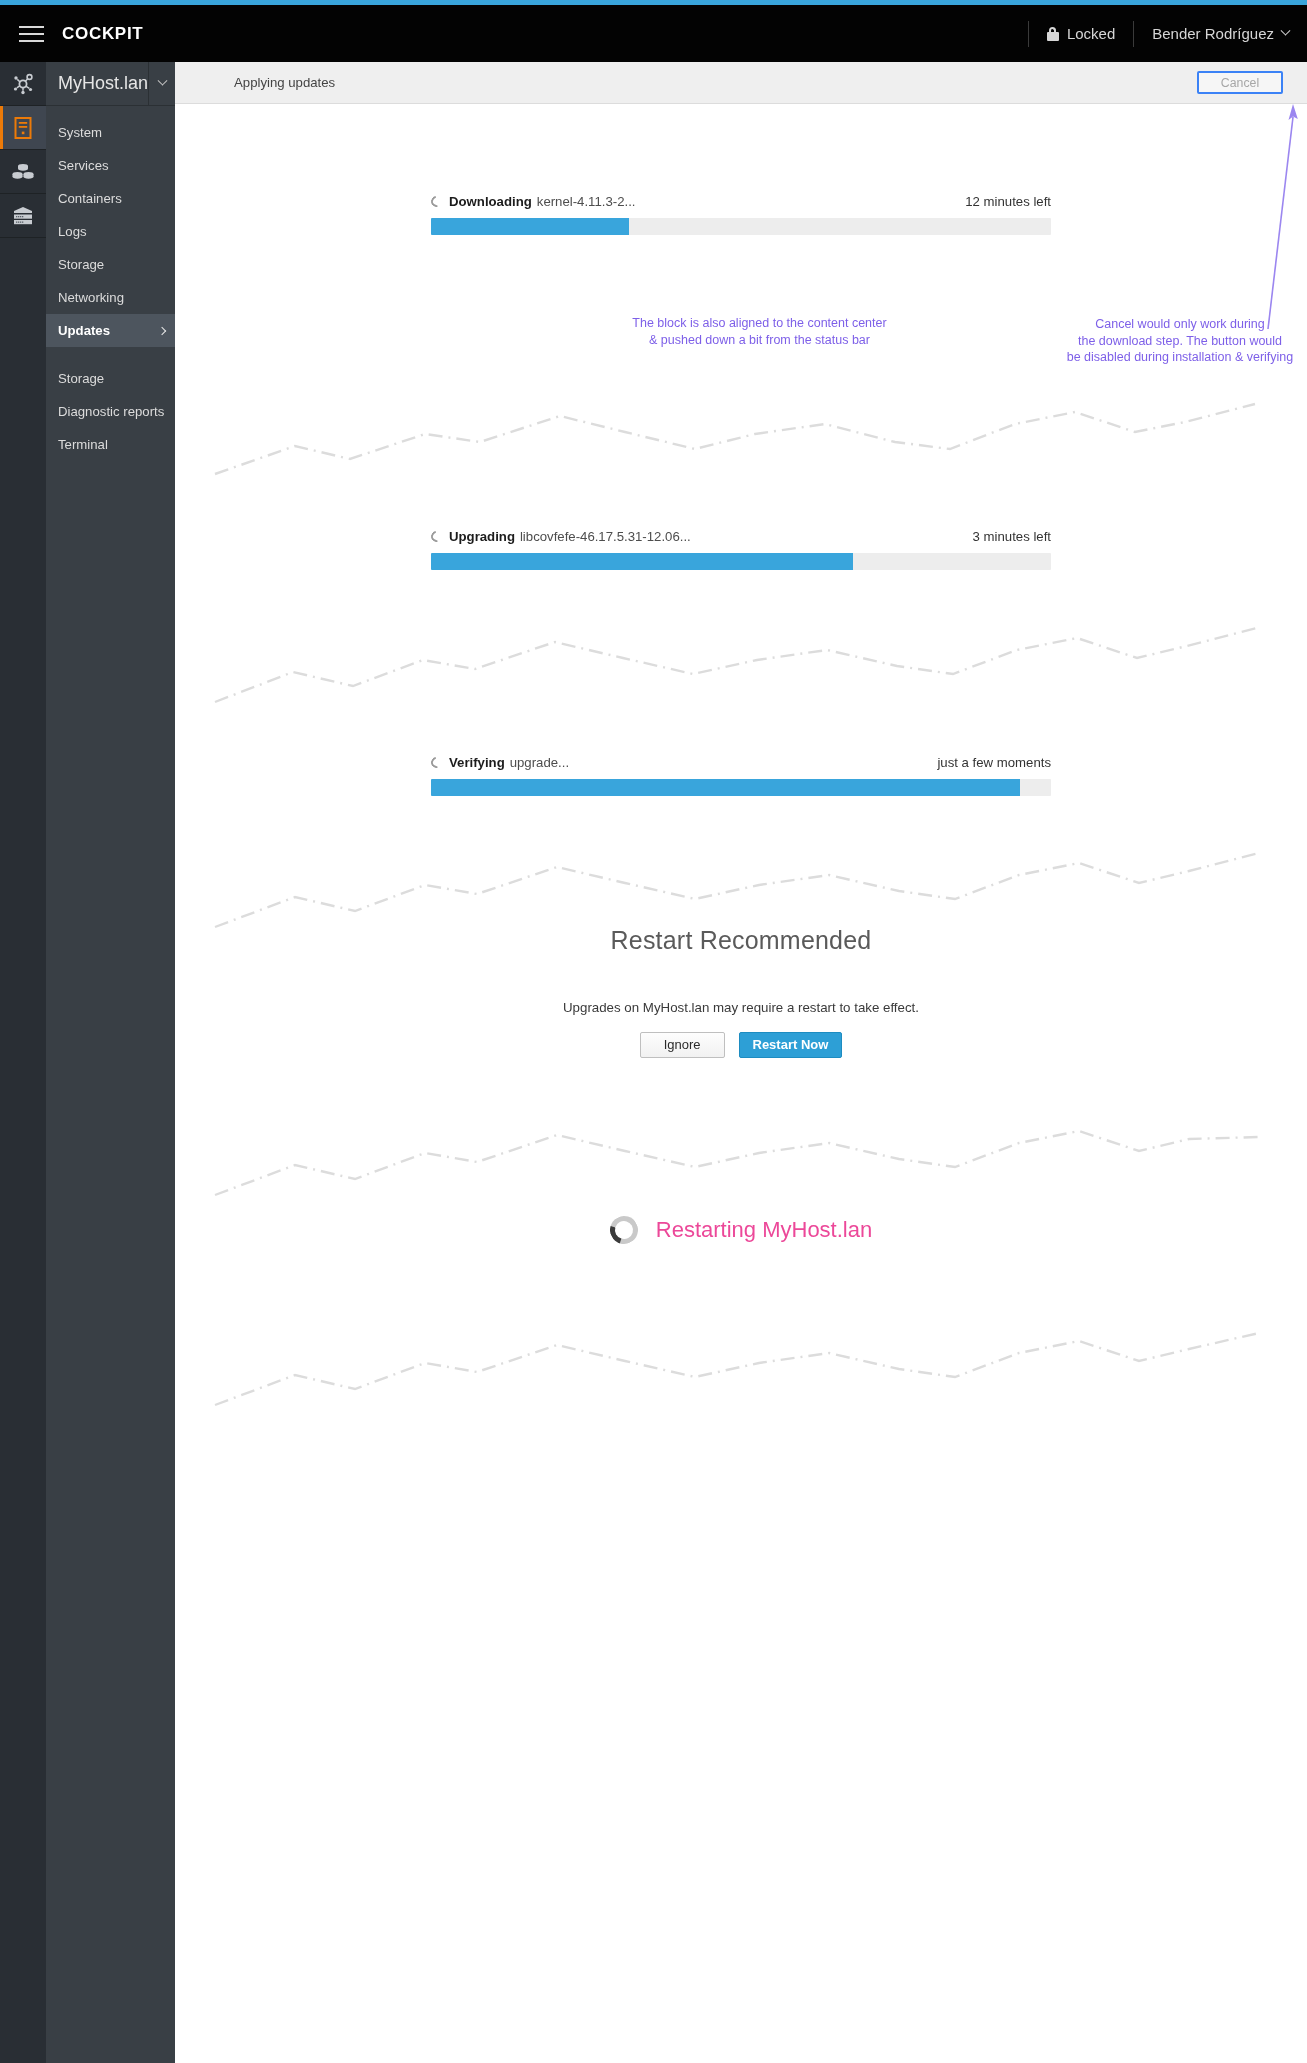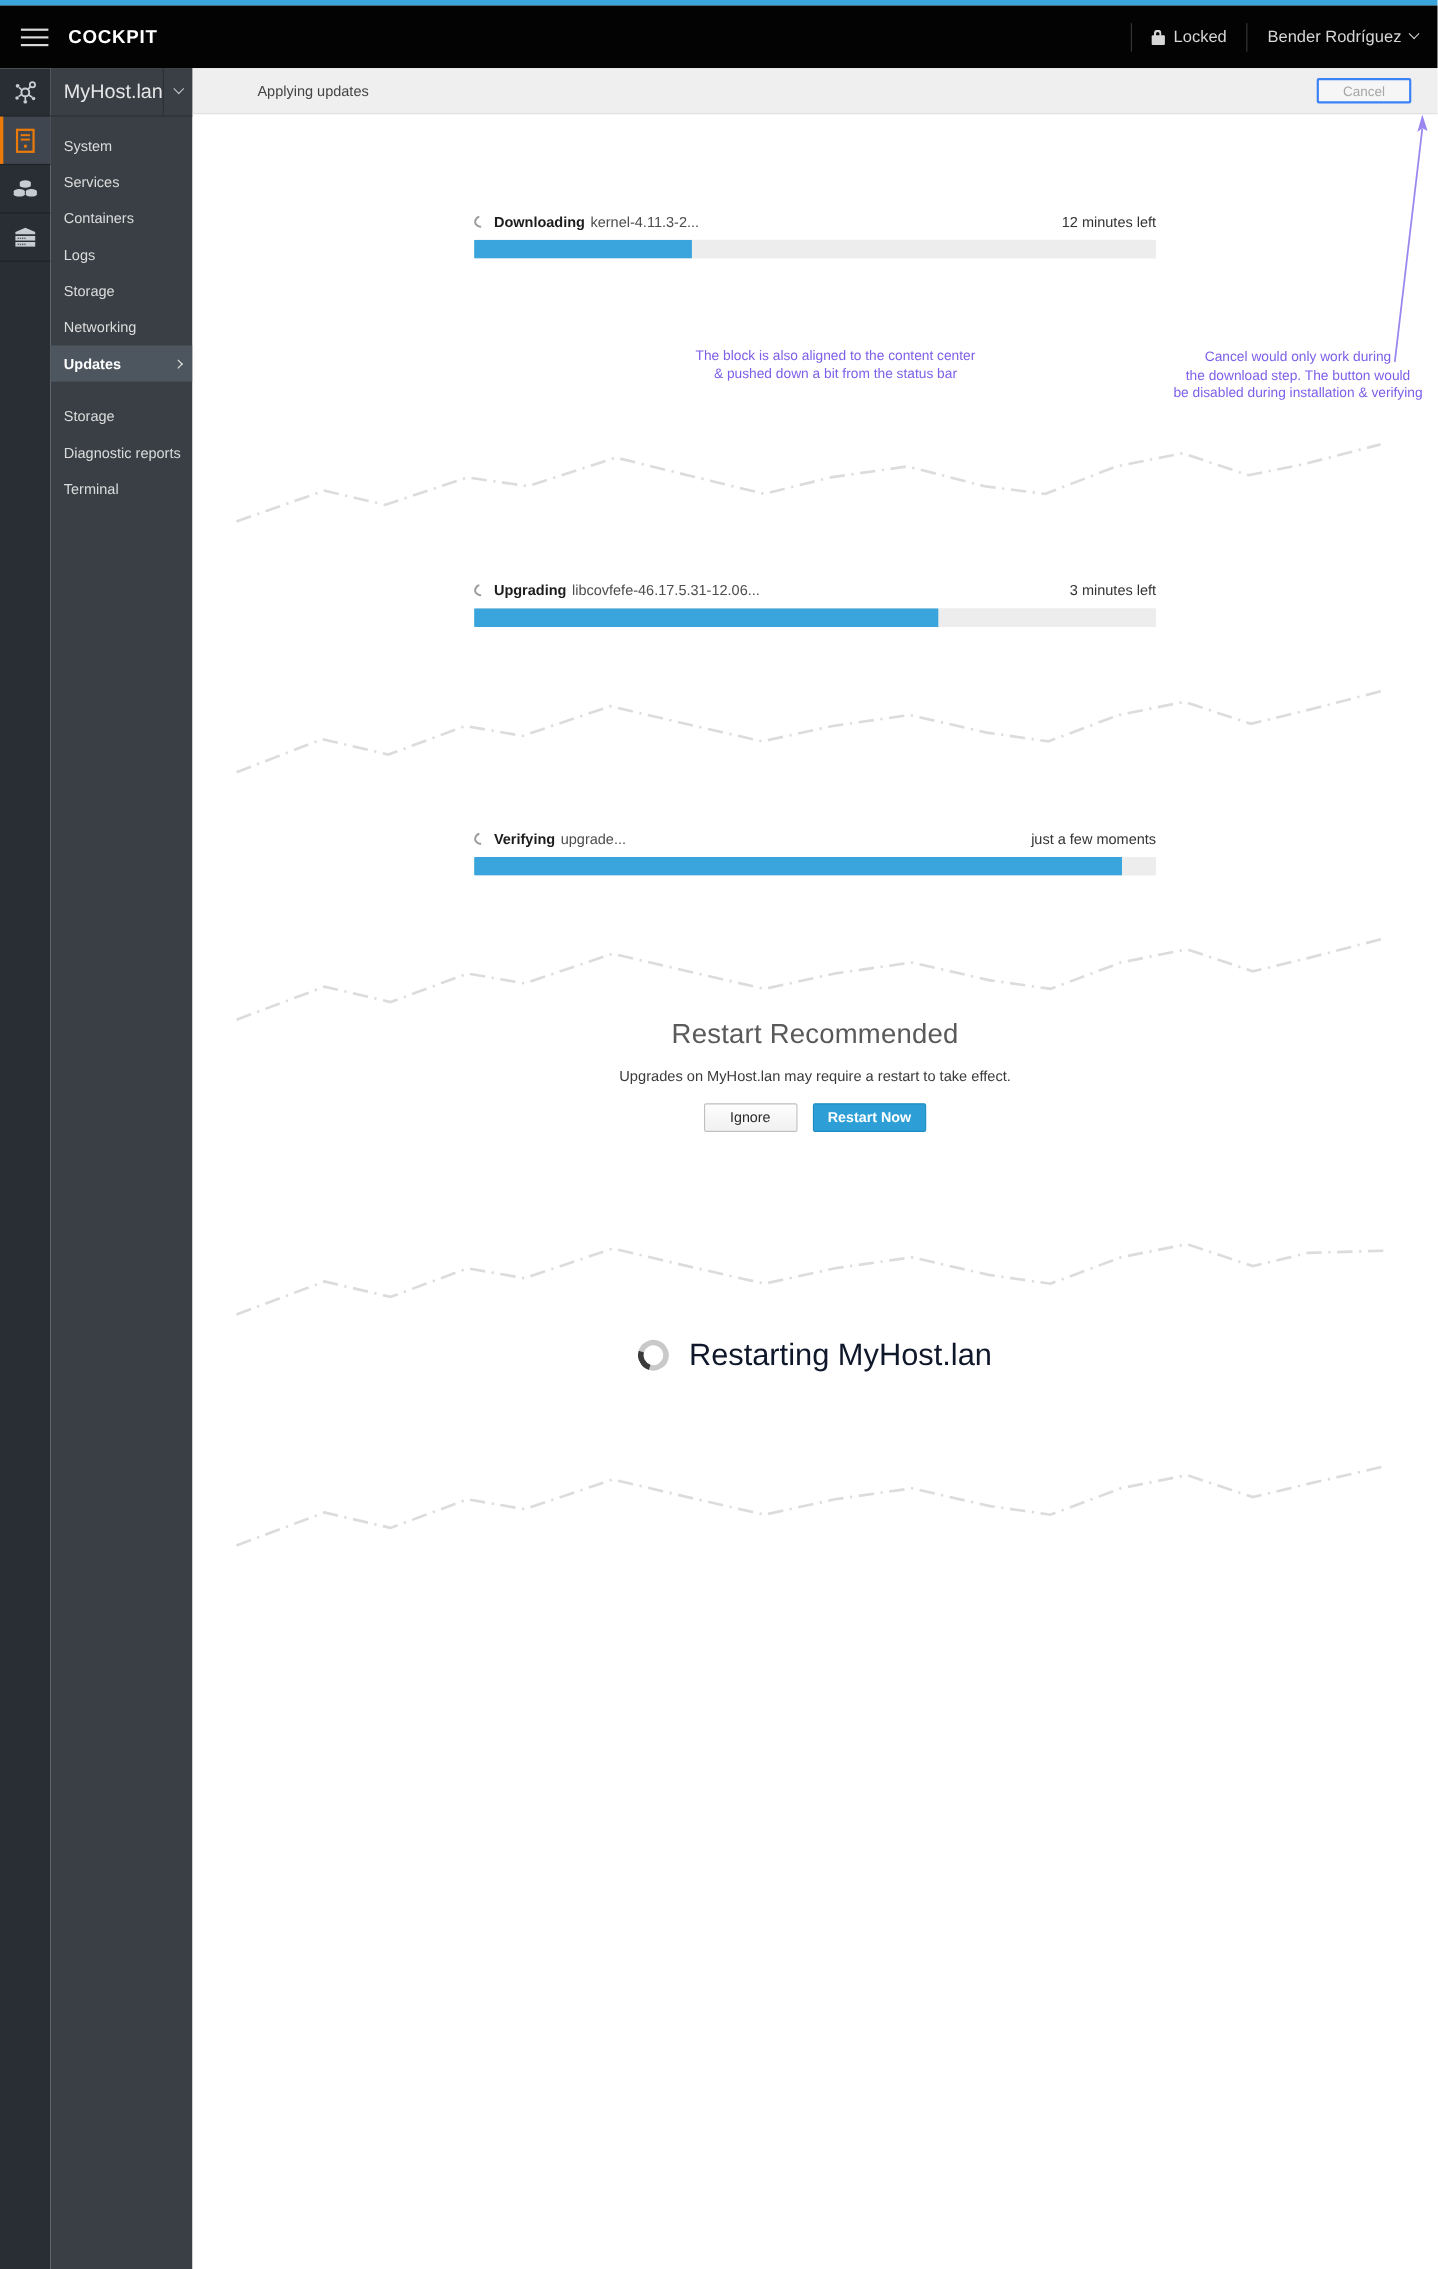--- a/index.html
+++ b/index.html
@@ -151,21 +151,21 @@
 
   
   .zig { position: absolute; left: 0; width: 1132px; height: 100px; }
   .zig svg { display: block; }
 
   
   .restart-block { position: absolute; left: 0; width: 1132px; text-align: center; }
   .restart-title {
     font-size: 25px; color: #5a5a5a; font-weight: normal; letter-spacing: .2px;
   }
-  .restart-sub { margin-top: 16px; font-size: 13.3px; color: #3a3a3a; }
+  .restart-sub { margin-top: 45px; font-size: 13.3px; color: #3a3a3a; }
   .restart-actions {
     margin-top: 17px; display: flex; justify-content: center; gap: 14px;
   }
   .btn-default {
     height: 26px; line-height: 24px; padding: 0 23px;
     background: linear-gradient(#fdfdfd,#f1f1f1);
     border: 1px solid #bfbfbf; border-radius: 2px;
     font-size: 13px; color: #2b2b2b; cursor: pointer;
   }
   .btn-primary {
@@ -177,21 +177,21 @@
   
   .restarting-block {
     position: absolute; left: 0; width: 1132px;
     display: flex; align-items: center; justify-content: center; gap: 18px;
   }
   .spinner-lg {
     width: 28px; height: 28px; border-radius: 50%;
     border: 5px solid #c9c9c9; border-left-color: #3b3b3b;
     transform: rotate(-28deg);
   }
-  .restarting-text { font-size: 28px; color: #0f172a; }
+  .restarting-text { font-size: 22px; color: #ec4899; }
 
   
   .note {
     position: absolute; color: #7d5fe8; font-size: 12.5px; line-height: 1.32;
     text-align: center; white-space: pre-line;
   }
   .note-arrow { position: absolute; }
 </style>
 </head>
 <body>

